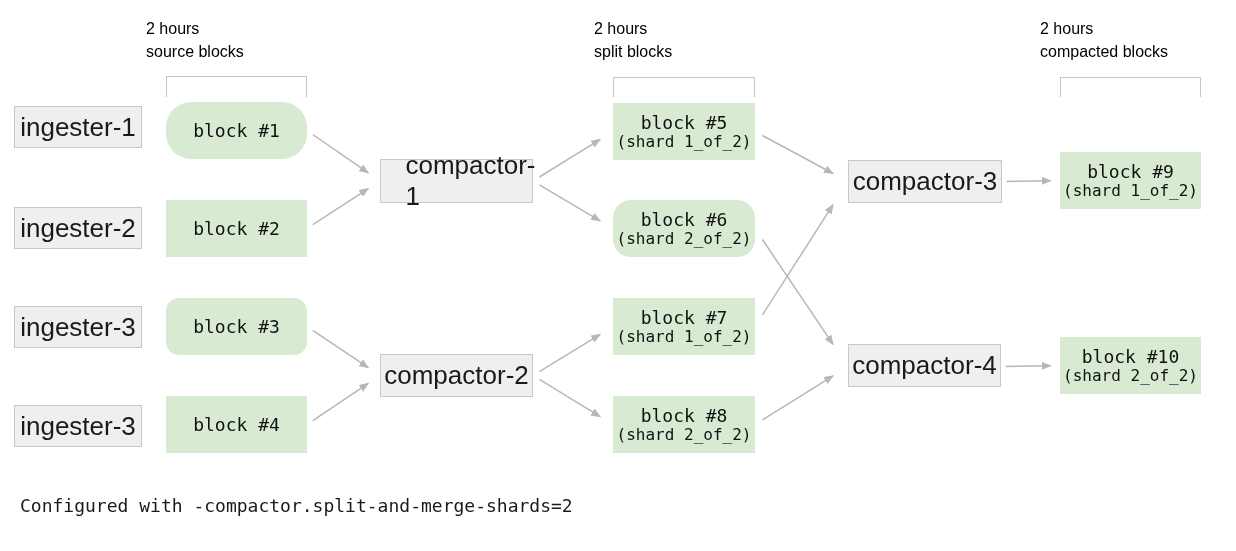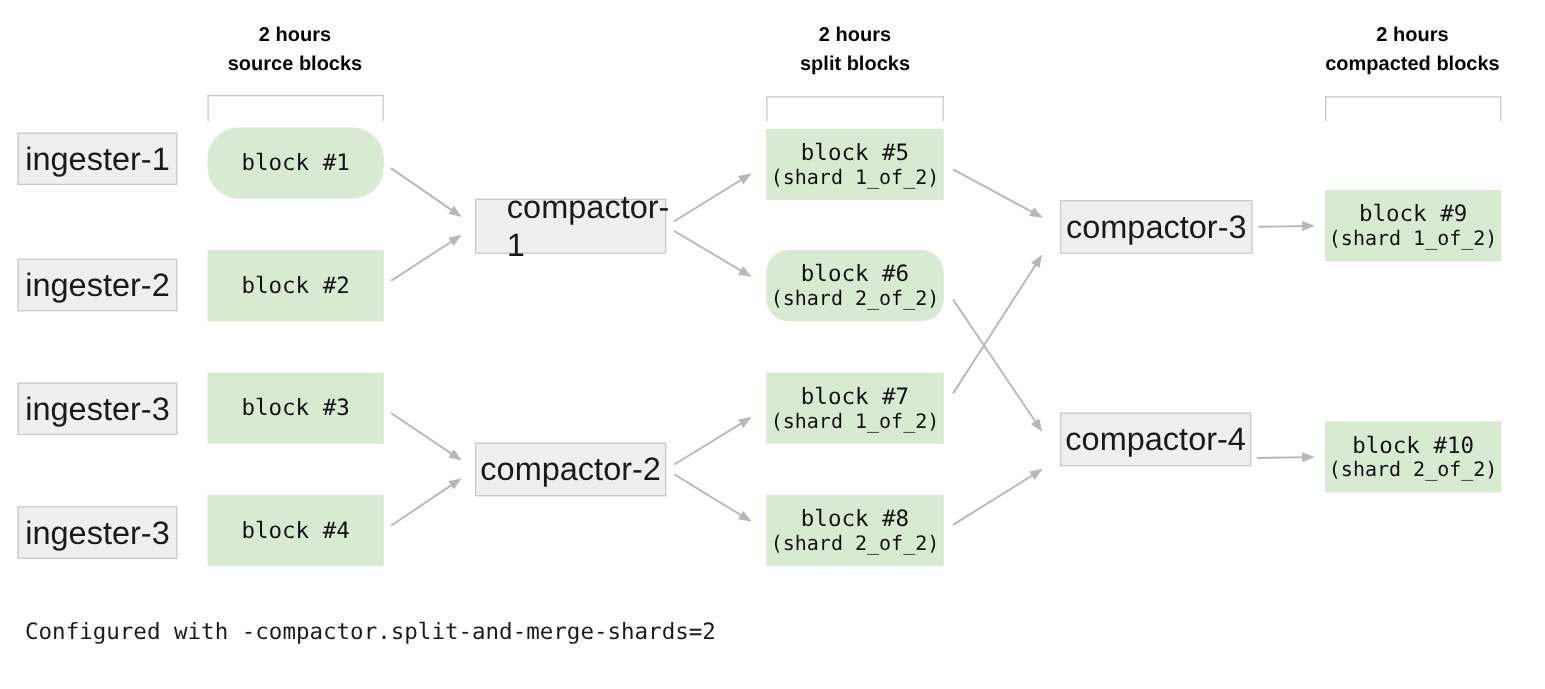--- a/index.html
+++ b/index.html
@@ -9,21 +9,21 @@
     --bracket:#c6c6c6;
     --arrow:#b7b7b7;
     --text:#1a1a1a;
   }
   *{box-sizing:border-box;margin:0;padding:0;}
   html,body{background:#ffffff;}
   body{width:1236px;height:551px;position:relative;overflow:hidden;
        font-family:"Liberation Sans",sans-serif;color:var(--text);}
   .canvas{position:absolute;left:0;top:0;width:1236px;height:551px;}
   .arrows{position:absolute;left:0;top:0;width:1236px;height:551px;pointer-events:none;}
-  .hdr{position:absolute;width:180px;text-align:center;font-size:16px;line-height:23px;color:#000;font-weight:bold;}
+  .hdr{position:absolute;width:180px;font-size:16px;line-height:23px;color:#000;}
   .bracket{position:absolute;border-top:1px solid var(--bracket);
            border-left:1px solid var(--bracket);border-right:1px solid var(--bracket);}
   .node{position:absolute;display:flex;flex-direction:column;align-items:center;justify-content:center;}
   .gray{background:var(--node-fill);border:1px solid var(--node-border);font-size:26px;color:#1a1a1a;}
   .green{background:var(--block-fill);font-family:"DejaVu Sans Mono",monospace;color:#111;}
   .blk{font-size:18px;line-height:21px;}
   .shard{font-size:16px;line-height:18px;}
   .config{position:absolute;left:20px;top:494px;font-family:"DejaVu Sans Mono",monospace;
           font-size:18px;line-height:24px;color:#1a1a1a;white-space:pre;}
 </style>
@@ -83,21 +83,21 @@
   <div class="node gray" style="left:14px;top:405px;width:128px;height:42px;">
     <span>ingester-3</span>
   </div>
 
   <div class="node green" style="left:166px;top:102px;width:141px;height:57px;border-radius:25px;">
     <span class="blk">block #1</span>
   </div>
   <div class="node green" style="left:166px;top:200px;width:141px;height:57px;">
     <span class="blk">block #2</span>
   </div>
-  <div class="node green" style="left:166px;top:298px;width:141px;height:57px;">
+  <div class="node green" style="left:166px;top:298px;width:141px;height:57px;border-radius:13px;">
     <span class="blk">block #3</span>
   </div>
   <div class="node green" style="left:166px;top:396px;width:141px;height:57px;">
     <span class="blk">block #4</span>
   </div>
 
   <div class="node gray" style="left:380px;top:159px;width:153px;height:44px;padding-left:28px;">
     <span>compactor-1</span>
   </div>
   <div class="node gray" style="left:380px;top:354px;width:153px;height:43px;">
@@ -117,21 +117,21 @@
     <span class="shard">(shard 1_of_2)</span>
   </div>
   <div class="node green" style="left:613px;top:396px;width:142px;height:57px;">
     <span class="blk">block #8</span>
     <span class="shard">(shard 2_of_2)</span>
   </div>
 
   <div class="node gray" style="left:848px;top:160px;width:154px;height:43px;">
     <span>compactor-3</span>
   </div>
-  <div class="node gray" style="left:848px;top:330px;width:153px;height:43px;">
+  <div class="node gray" style="left:848px;top:344px;width:153px;height:43px;">
     <span>compactor-4</span>
   </div>
 
   <div class="node green" style="left:1060px;top:152px;width:141px;height:57px;">
     <span class="blk">block #9</span>
     <span class="shard">(shard 1_of_2)</span>
   </div>
   <div class="node green" style="left:1060px;top:337px;width:141px;height:57px;">
     <span class="blk">block #10</span>
     <span class="shard">(shard 2_of_2)</span>

